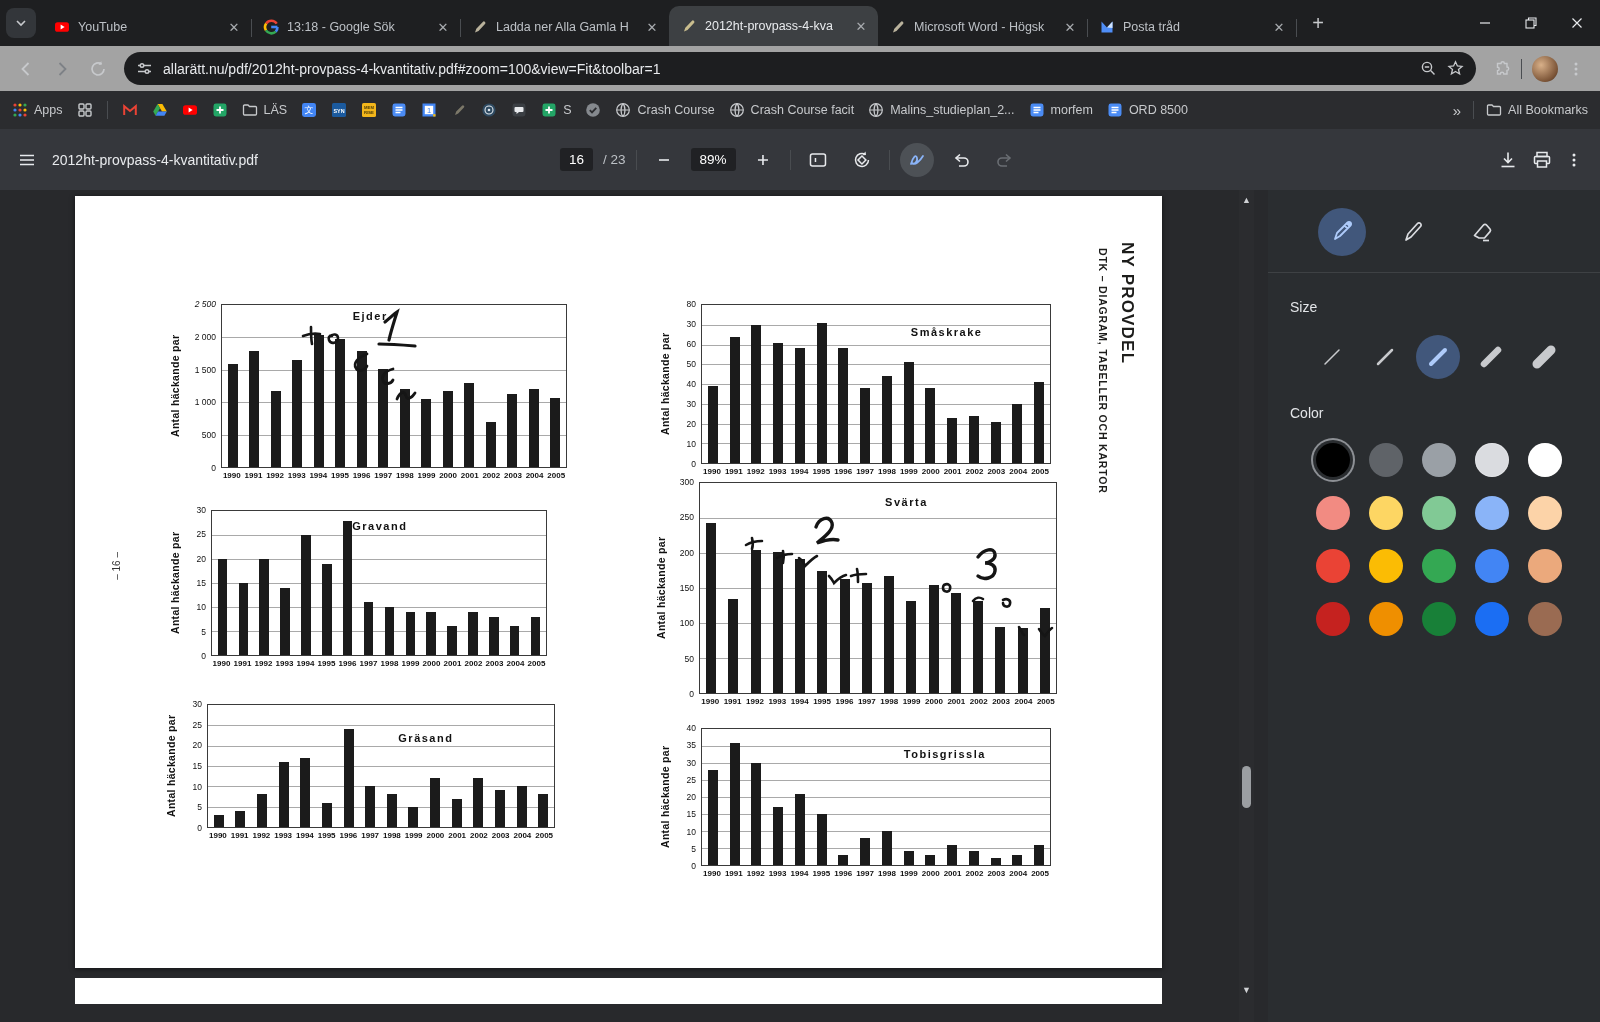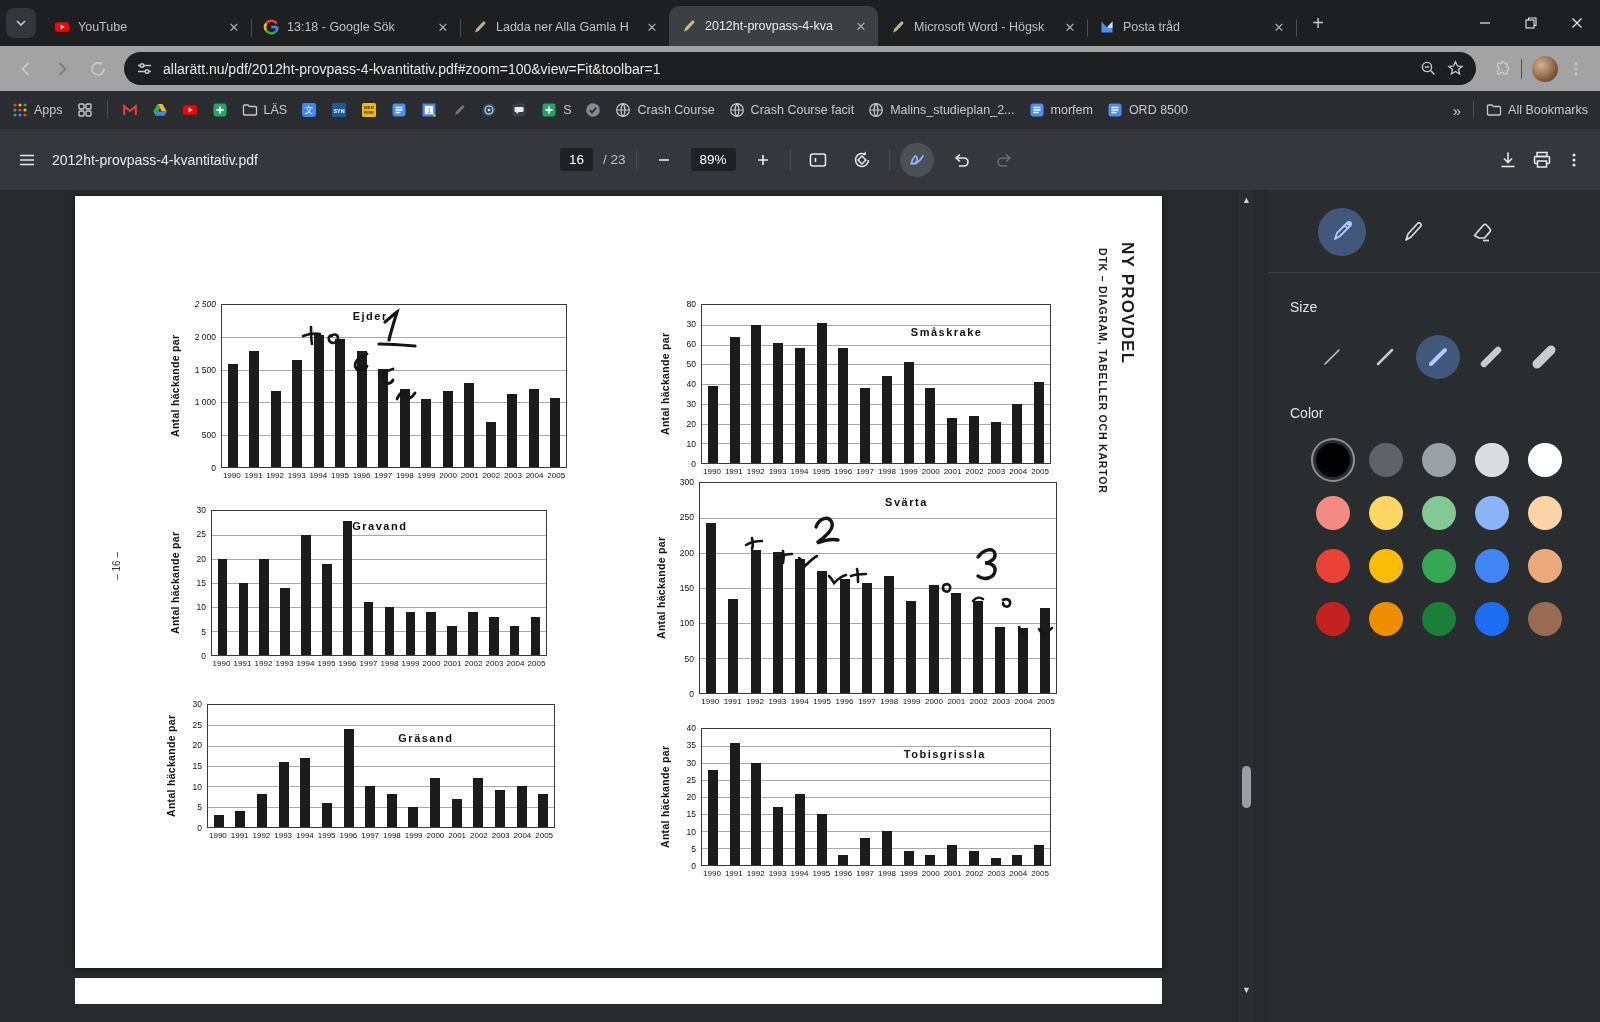--- a/index.html
+++ b/index.html
@@ -78,21 +78,21 @@
                  color:#111; text-align:center; width:16px; line-height:16px; letter-spacing:.3px;
                  height:var(--ph); align-self:flex-start; }
   .cgrid { display:grid; grid-template-columns:var(--tw) var(--pw); grid-template-rows:var(--ph) 16px; }
   .yticks { position:relative; }
   .yticks span { position:absolute; right:5px; font-size:8.5px; color:#111; transform:translateY(-50%); }
   .plot { position:relative; border:1px solid #3a3a3a; background:#fff; }
   .gline { position:absolute; left:0; right:0; height:1px; background:#a9a9a9; }
   .bar { position:absolute; bottom:0; background:#1b1b1b; }
   .ctitle { position:absolute; font-size:11px; font-weight:bold; letter-spacing:1.5px; color:#111;
             white-space:nowrap; }
-  .xlabels { position:relative; grid-column:2; }
+  .xlabels { position:relative; grid-column:2;font-weight:bold; }
   .xlabels span { position:absolute; top:3px; font-size:8px; color:#111; transform:translateX(-50%);
                   white-space:nowrap; }
   .ink { position:absolute; inset:0; pointer-events:none; }
 
   
   .scrollbar { position:absolute; right:346px; top:0; bottom:0; width:15px; background:#2b2c2f; }
   .sb-thumb { position:absolute; left:3px; width:9px; top:576px; height:42px; border-radius:5px; background:#9b9ea2; }
   .sb-arrow { position:absolute; left:0; width:15px; height:15px; color:#cfd1d4; font-size:9px;
               display:flex; align-items:center; justify-content:center; }
 

